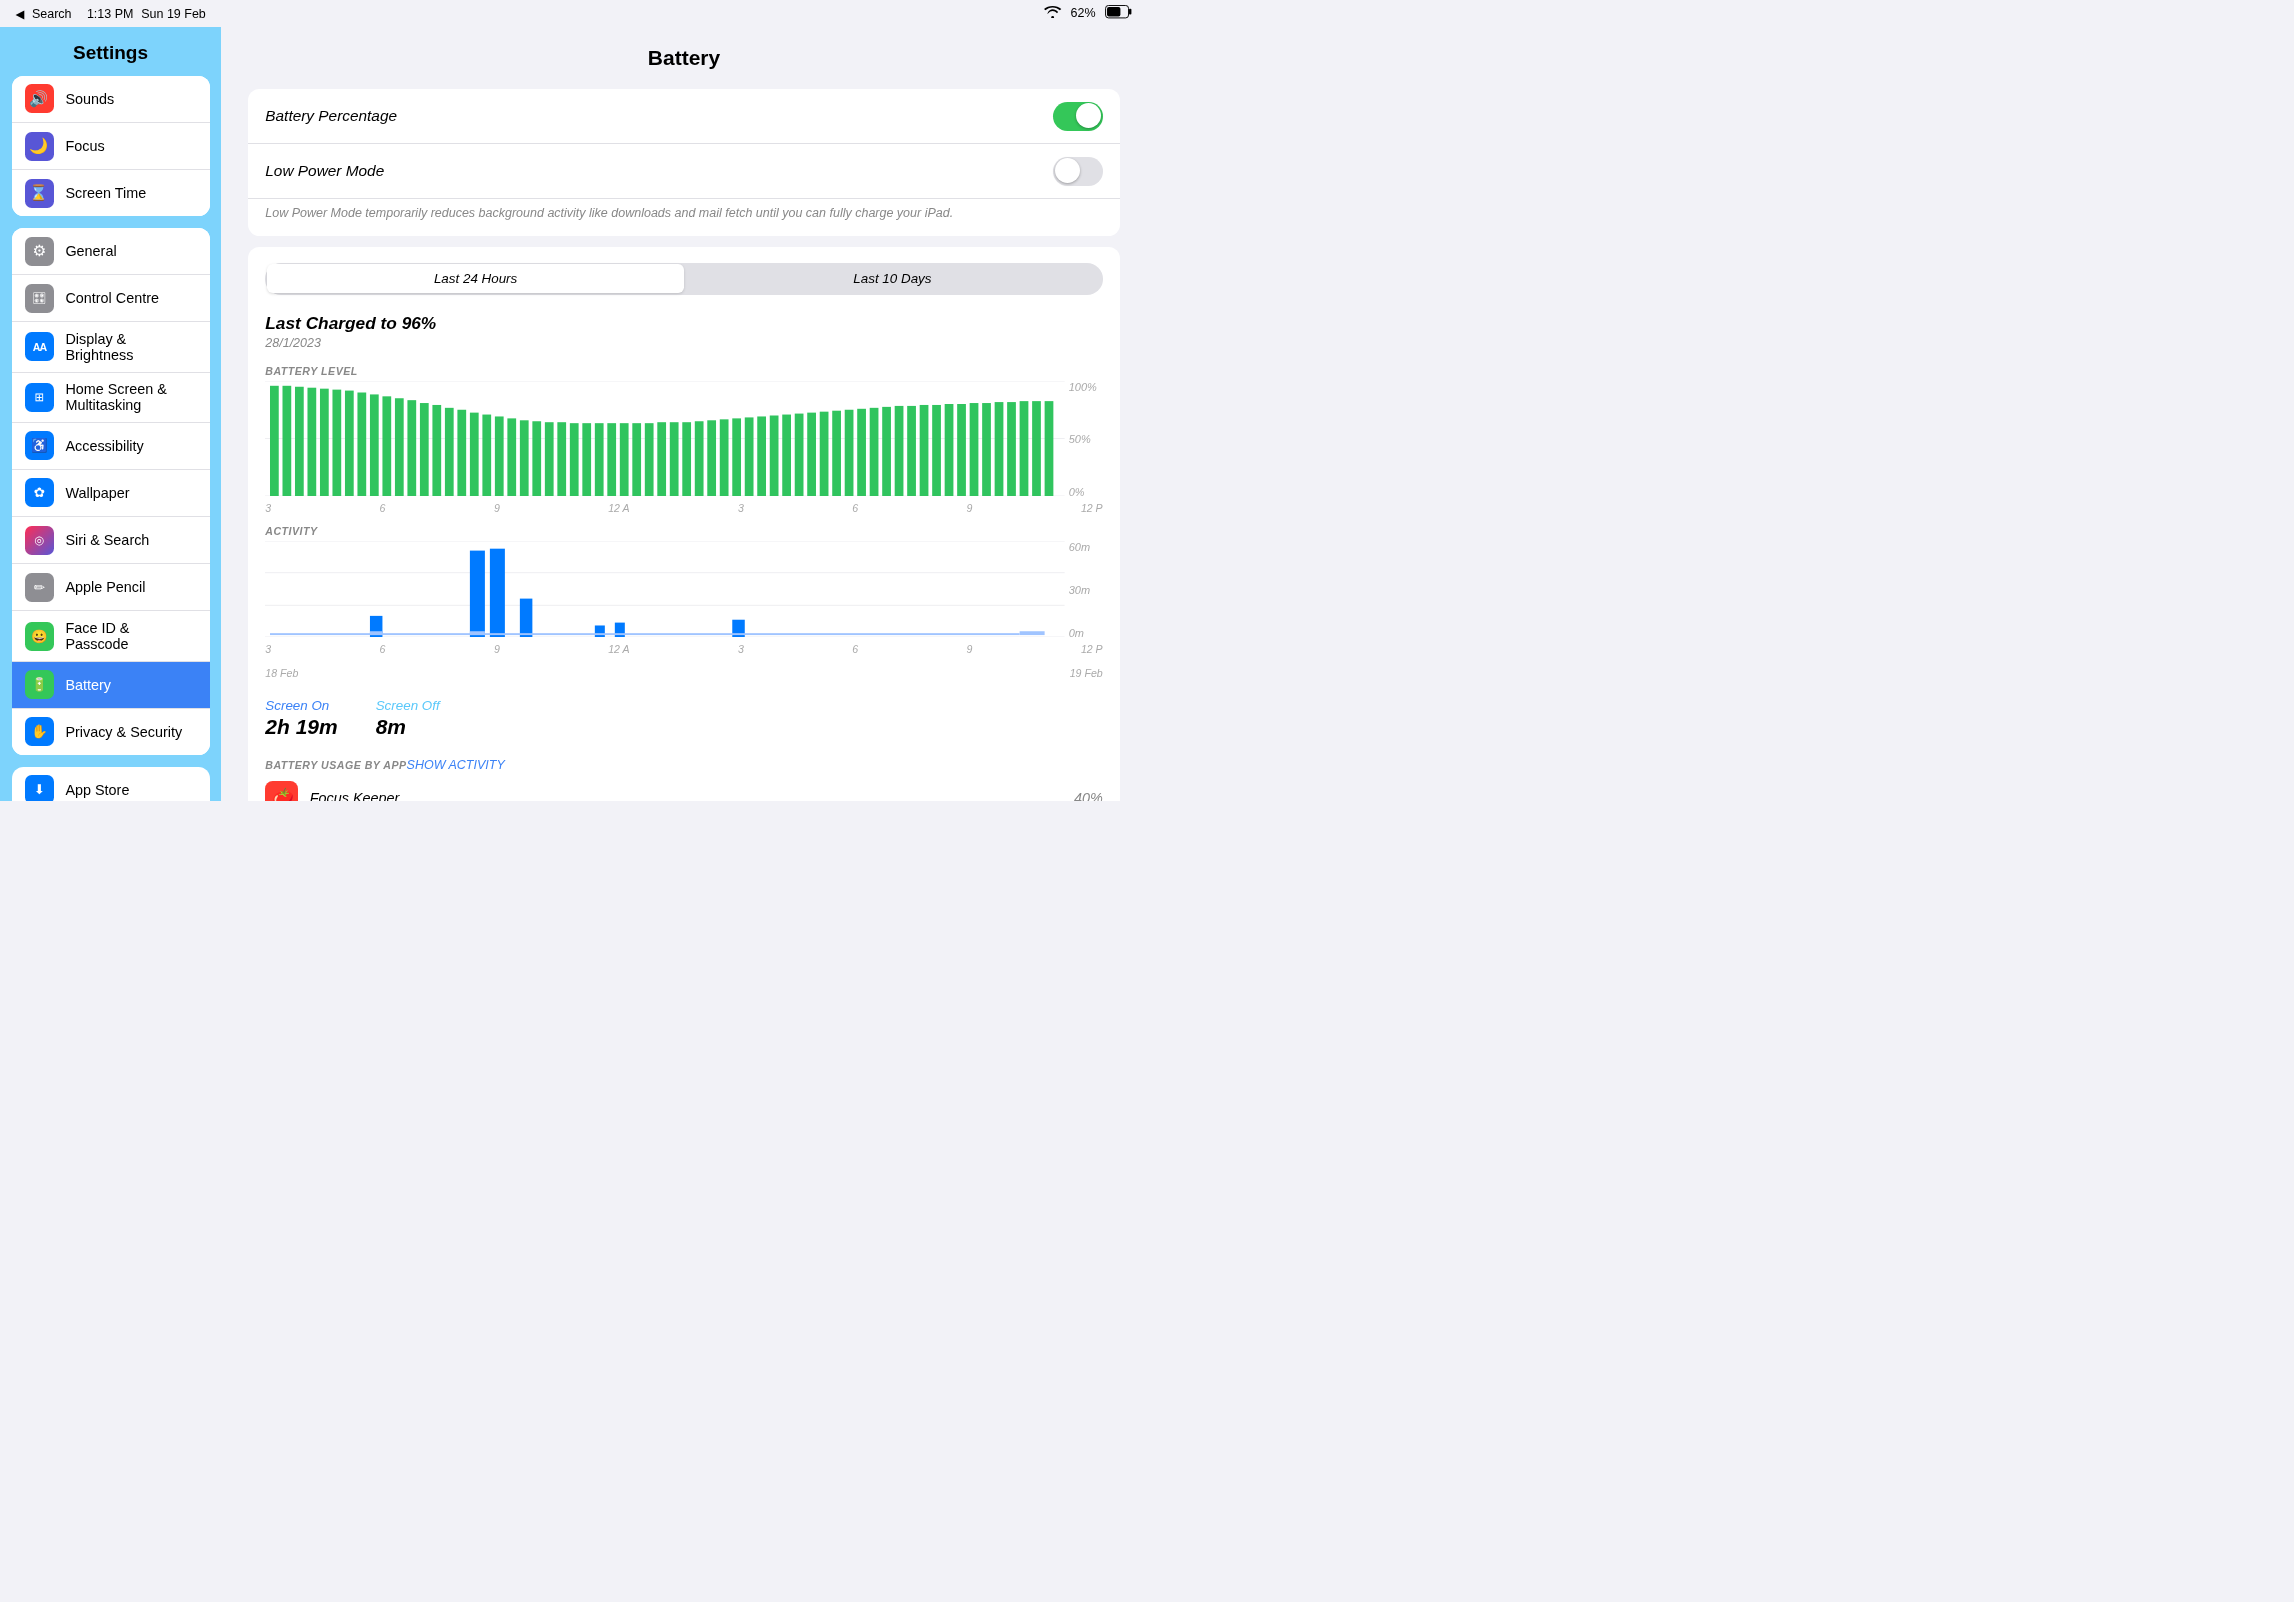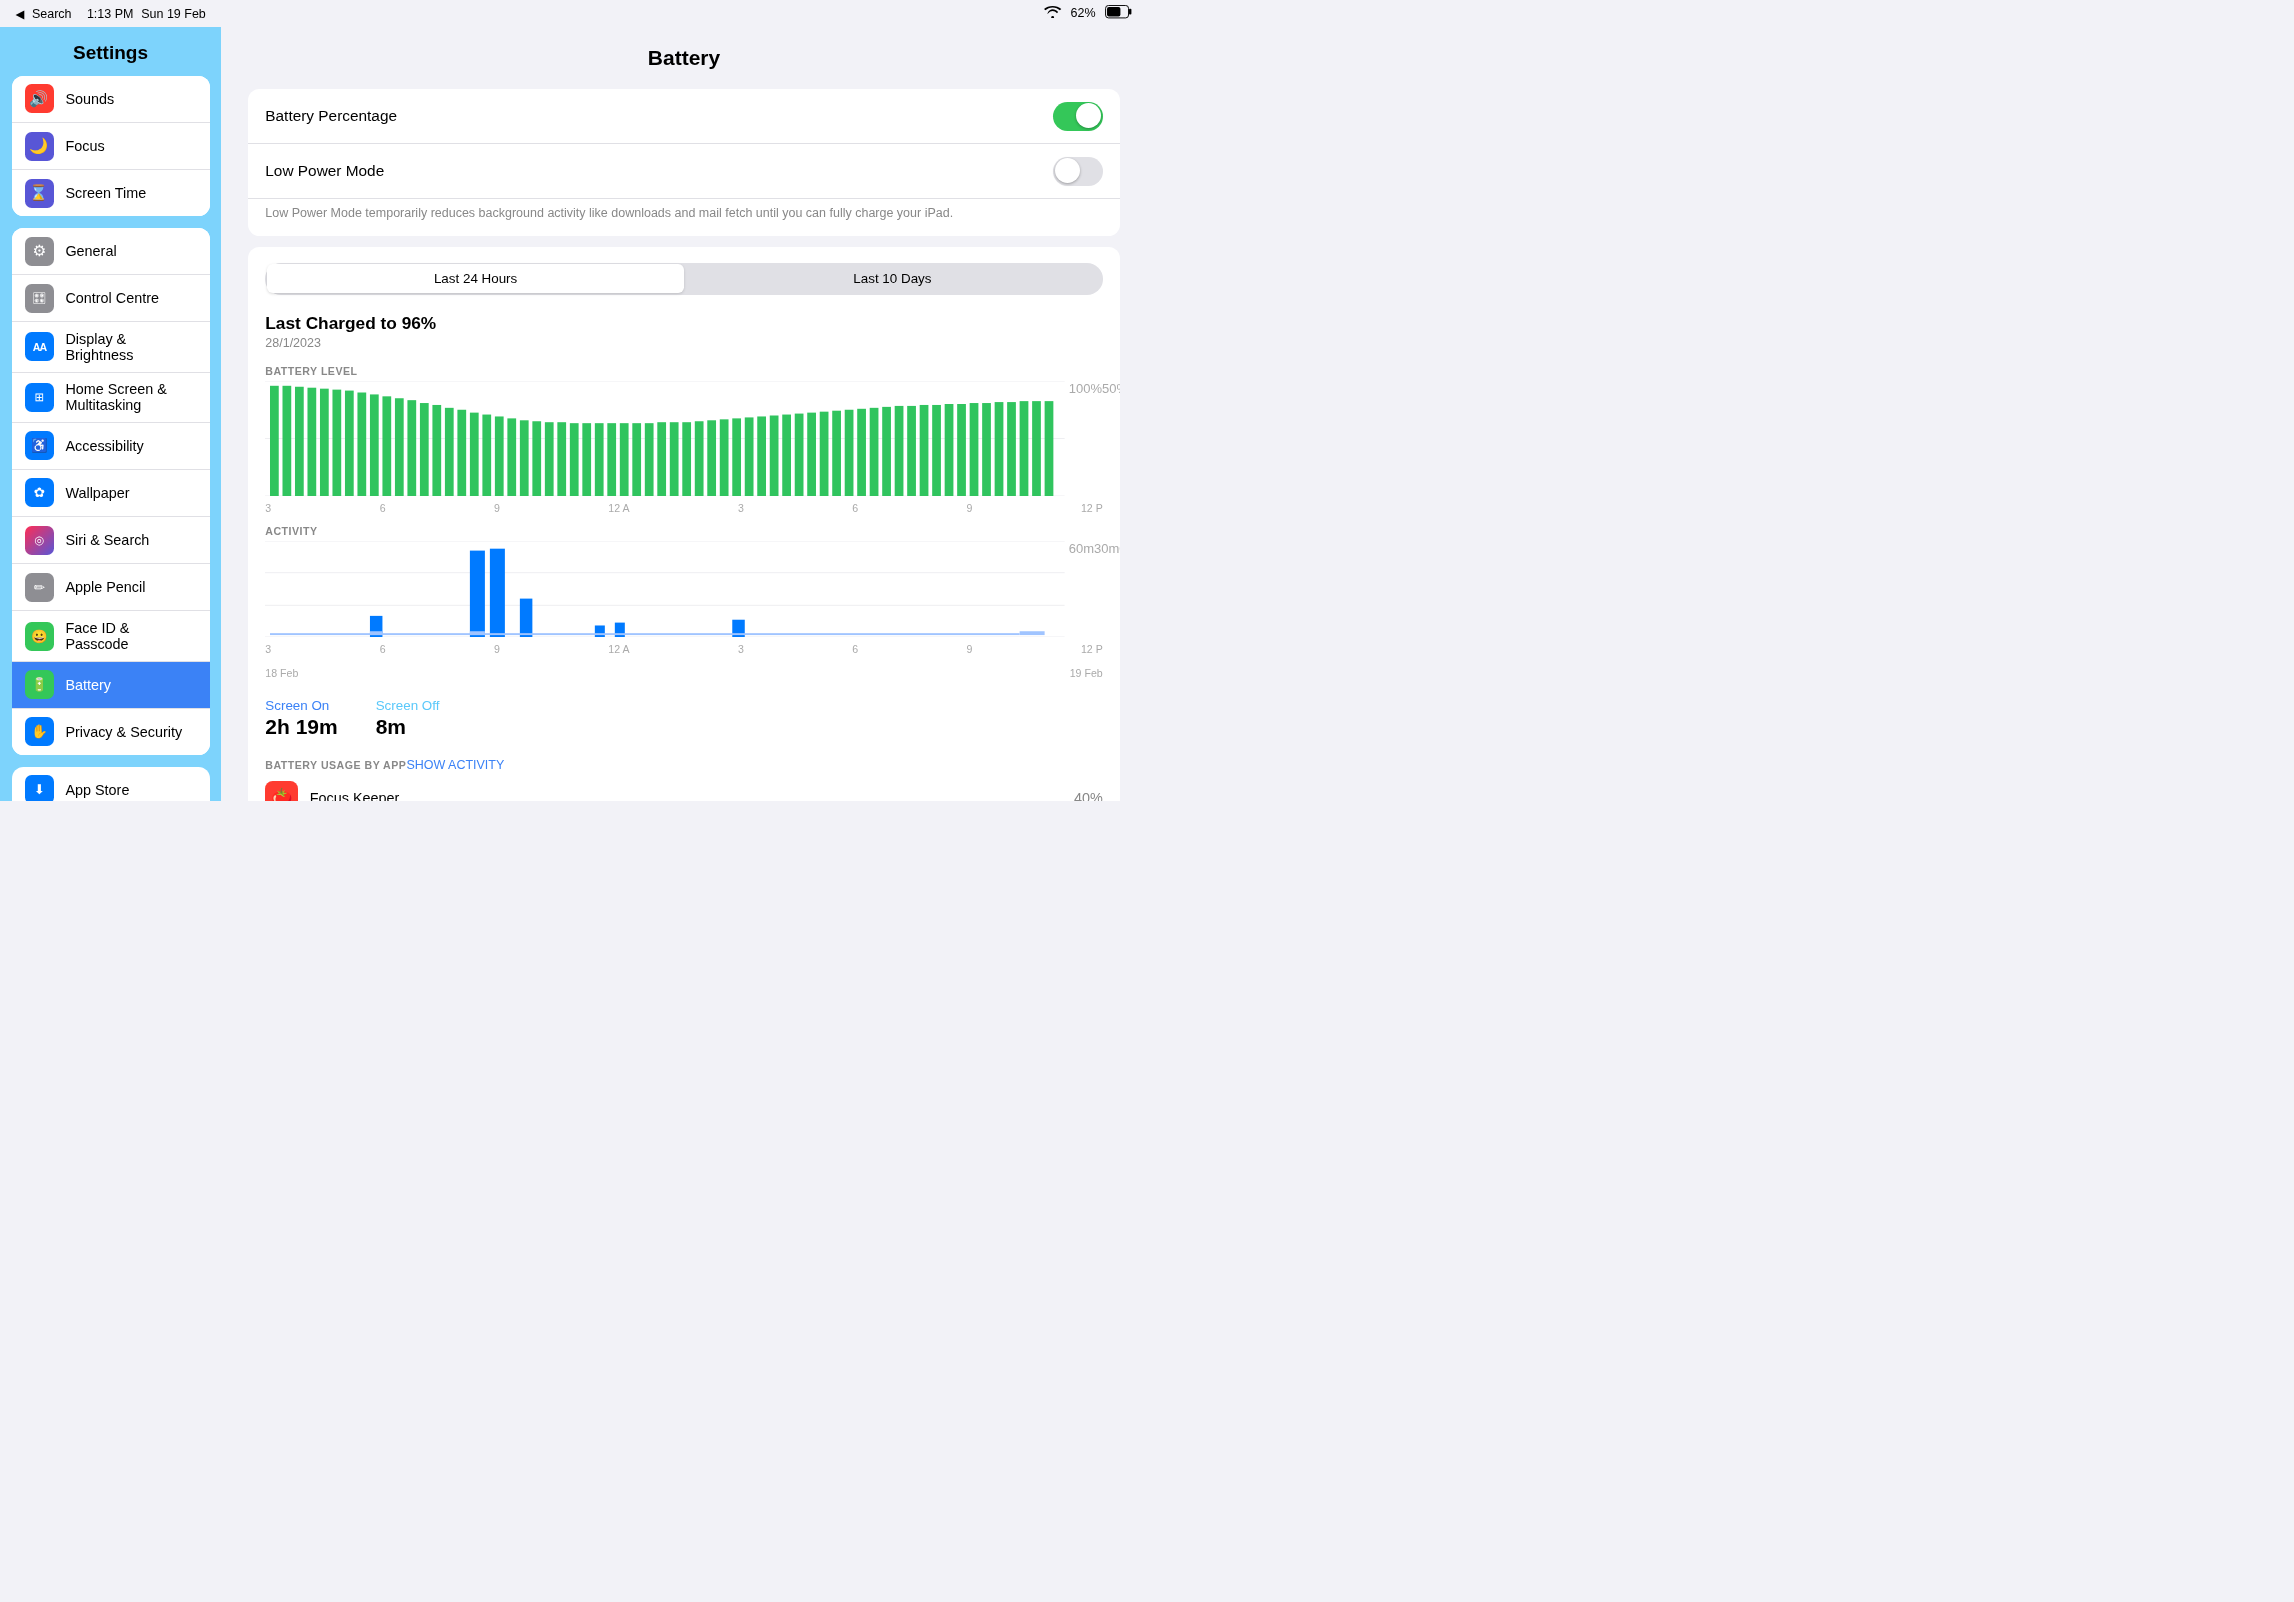--- a/index.html
+++ b/index.html
@@ -101,20 +101,21 @@
       margin-bottom: 19px;
       color: #000;
     }
 
     
     .card {
       background: #fff;
       border-radius: 11.5px;
       margin-bottom: 11.5px;
       overflow: hidden;
+      font-style: italic;
     }
     .card-row {
       display: flex;
       align-items: center;
       justify-content: space-between;
       padding: 12.5px 17.3px;
       border-bottom: 0.5px solid #e0e0e5;
     }
     .card-row:last-of-type { border-bottom: none; }
     .card-row-label { font-size: 15.4px; color: #000; }
@@ -269,23 +270,23 @@
     .app-name { font-size: 14.4px; color: #000; }
     .app-pct { margin-left: auto; font-size: 14.4px; color: #888; }
 
     .chart-container {
       display: flex;
       gap: 3.8px;
     }
     .chart-main { flex: 1; position: relative; }
     .chart-y-axis {
       display: flex;
-      flex-direction: row;
+      flex-direction: column;
       justify-content: space-between;
-      font-size: 13px;
+      font-size: 11px;
       color: #aaa;
       text-align: left;
       padding-bottom: 1.9px;
       width: 34px;
       flex-shrink: 0;
     }
   </style>
 </head>
 <body>
 

